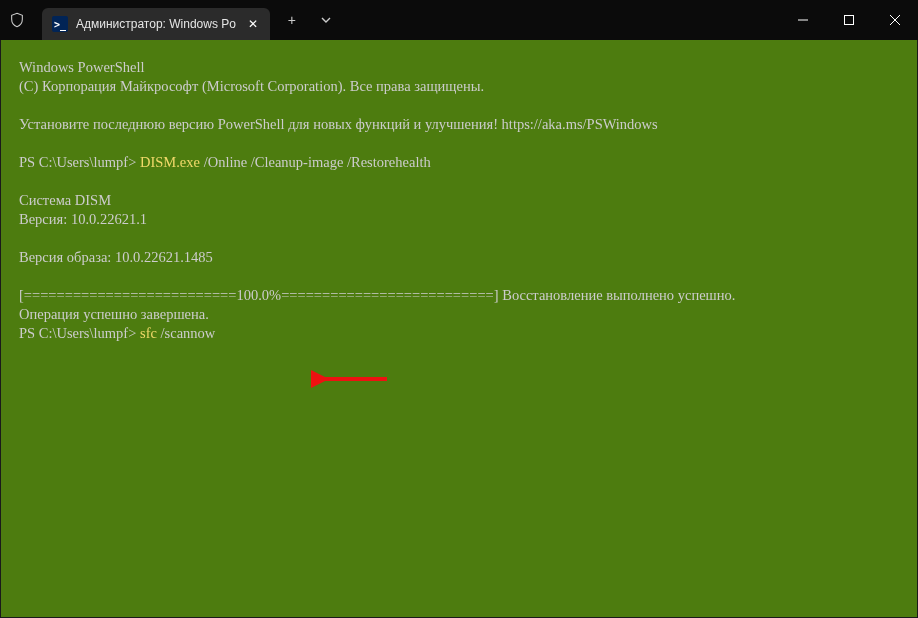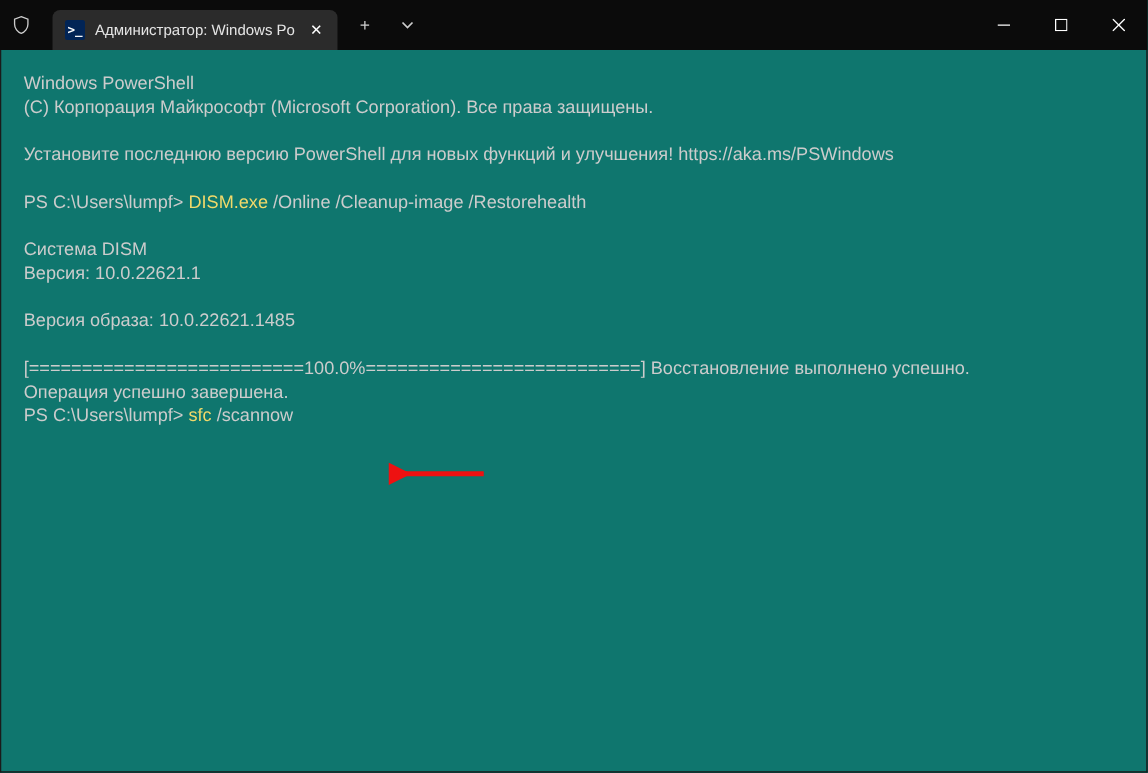--- a/index.html
+++ b/index.html
@@ -108,23 +108,23 @@
   }
   .win-btn {
     width: 46px;
     display: flex;
     align-items: center;
     justify-content: center;
     color: #ffffff;
   }
   .terminal {
     flex: 1 1 auto;
-    background: #0f766e;
+    background: #4d7c0f;
     padding: 18px 18px;
-    font-family: Liberation Sans, sans-serif;
+    font-family: Liberation Serif, serif;
     font-size: 14.5px;
     line-height: 19px;
     color: #cccccc;
     white-space: pre-wrap;
     word-break: break-all;
     position: relative;
     border: 1px solid #1a1a1a;
     border-top: none;
   }
   .cmd { color: #f1d96a; }

